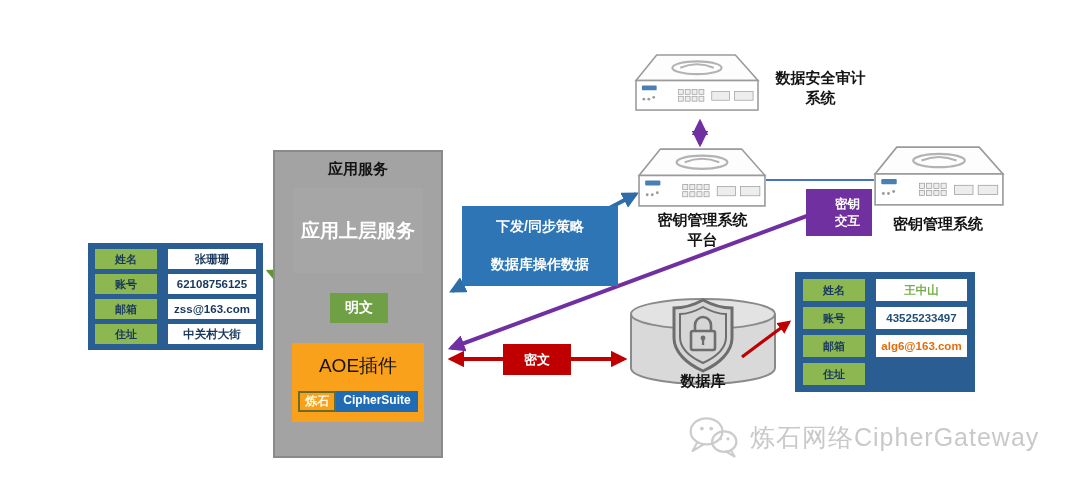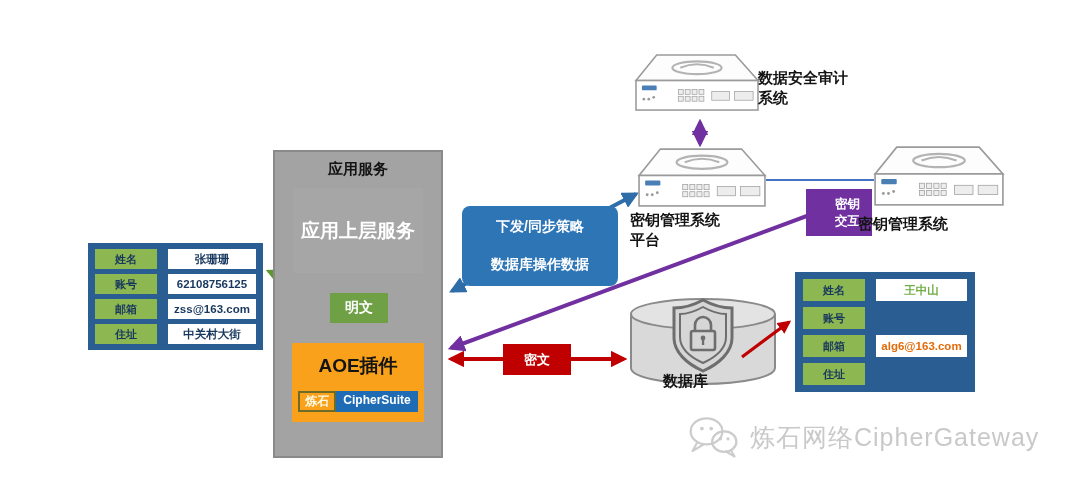--- a/index.html
+++ b/index.html
@@ -1,35 +1,35 @@
 <!DOCTYPE html>
 <html><head>
 <meta charset="utf-8">
 <style>
   html,body{margin:0;padding:0;background:#fff;}
   .canvas{position:relative;width:1080px;height:486px;background:#ffffff;overflow:hidden;
           font-family:"Liberation Sans","DejaVu Sans",sans-serif;}
   .abs{position:absolute;}
-  .node-label{font-weight:bold;font-size:15px;color:#141414;line-height:1.3;}
+  .node-label{font-weight:bold;font-size:15px;color:#141414;text-align:center;line-height:1.3;}
   
   .app-box{left:273px;top:150px;width:170px;height:308px;background:#a3a3a3;border:2px solid #8a8a8a;box-sizing:border-box;z-index:2;}
   .app-title{left:0;top:8px;width:100%;font-size:15px;font-weight:bold;color:#141414;text-align:center;}
   .upper-box{left:18px;top:36px;width:130px;height:85px;background:#a6a6a6;color:#ffffff;font-size:19px;font-weight:bold;
              display:flex;flex-direction:row;align-items:center;justify-content:center;text-align:center;line-height:1.35;}
   .plain-box{left:55px;top:141px;width:58px;height:30px;background:#6fa045;color:#fff;font-size:14px;font-weight:bold;
              display:flex;align-items:center;justify-content:center;}
   .aoe-box{left:17px;top:191px;width:132px;height:79px;background:#f9a11b;color:#141414;text-align:center;box-sizing:border-box;padding-top:10px;}
-  .aoe-title{font-size:19px;font-weight:bold;}
+  .aoe-title{font-size:19px;font-weight:normal;}
   .brand-row{display:flex;justify-content:center;align-items:stretch;margin-top:12px;}
   .brand-cn{background:#f9a11b;border:2px solid #6b6b2a;color:#fffbe8;font-size:12px;font-weight:bold;padding:1px 5px;line-height:15px;}
   .brand-en{background:#1f6cb4;color:#ffffff;font-size:12px;font-weight:bold;padding:3px 7px;line-height:13px;}
   
   .policy-box{left:462px;top:206px;width:156px;height:80px;background:#2e75b6;color:#fff;font-size:14px;font-weight:bold;
               display:flex;flex-direction:column;justify-content:space-between;align-items:center;box-sizing:border-box;
-              padding:12px 4px;text-align:center;z-index:3;border-radius:8px;}
+              padding:12px 4px;text-align:center;z-index:3;}
   .cipher-box{left:503px;top:344px;width:68px;height:31px;background:#c00000;color:#fff;font-size:13px;font-weight:bold;
               display:flex;align-items:center;justify-content:center;z-index:3;}
   .keyx-box{left:806px;top:189px;width:49px;height:47px;background:#7030a0;color:#fff;font-size:12.5px;font-weight:bold;
             display:flex;flex-direction:column;align-items:center;justify-content:center;line-height:1.35;z-index:3;padding-left:17px;}
   
   .info-table{background:#2a5e93;box-sizing:border-box;z-index:3;}
   .t-left{left:88px;top:243px;width:175px;height:107px;padding:6px 7px;}
   .t-right{left:795px;top:272px;width:180px;height:120px;padding:7px 8px;}
   .trow{display:flex;gap:11px;}
   .t-left .trow{height:20px;margin-bottom:5px;}
@@ -187,20 +187,21 @@
     </div>
   </div>
 
   <div class="abs info-table t-right">
     <div class="trow">
       <div class="tlabel">姓名</div>
       <div class="tvalue" style="color: rgb(112, 173, 71);">王中山</div>
     </div>
     <div class="trow">
       <div class="tlabel">账号</div>
+      <div class="tvalue" style="color: rgb(31, 78, 121);">43525233497</div>
     </div>
     <div class="trow">
       <div class="tlabel">邮箱</div>
       <div class="tvalue" style="color: rgb(227, 108, 10);">alg6@163.com</div>
     </div>
     <div class="trow">
       <div class="tlabel">住址</div>
     </div>
   </div>
 

